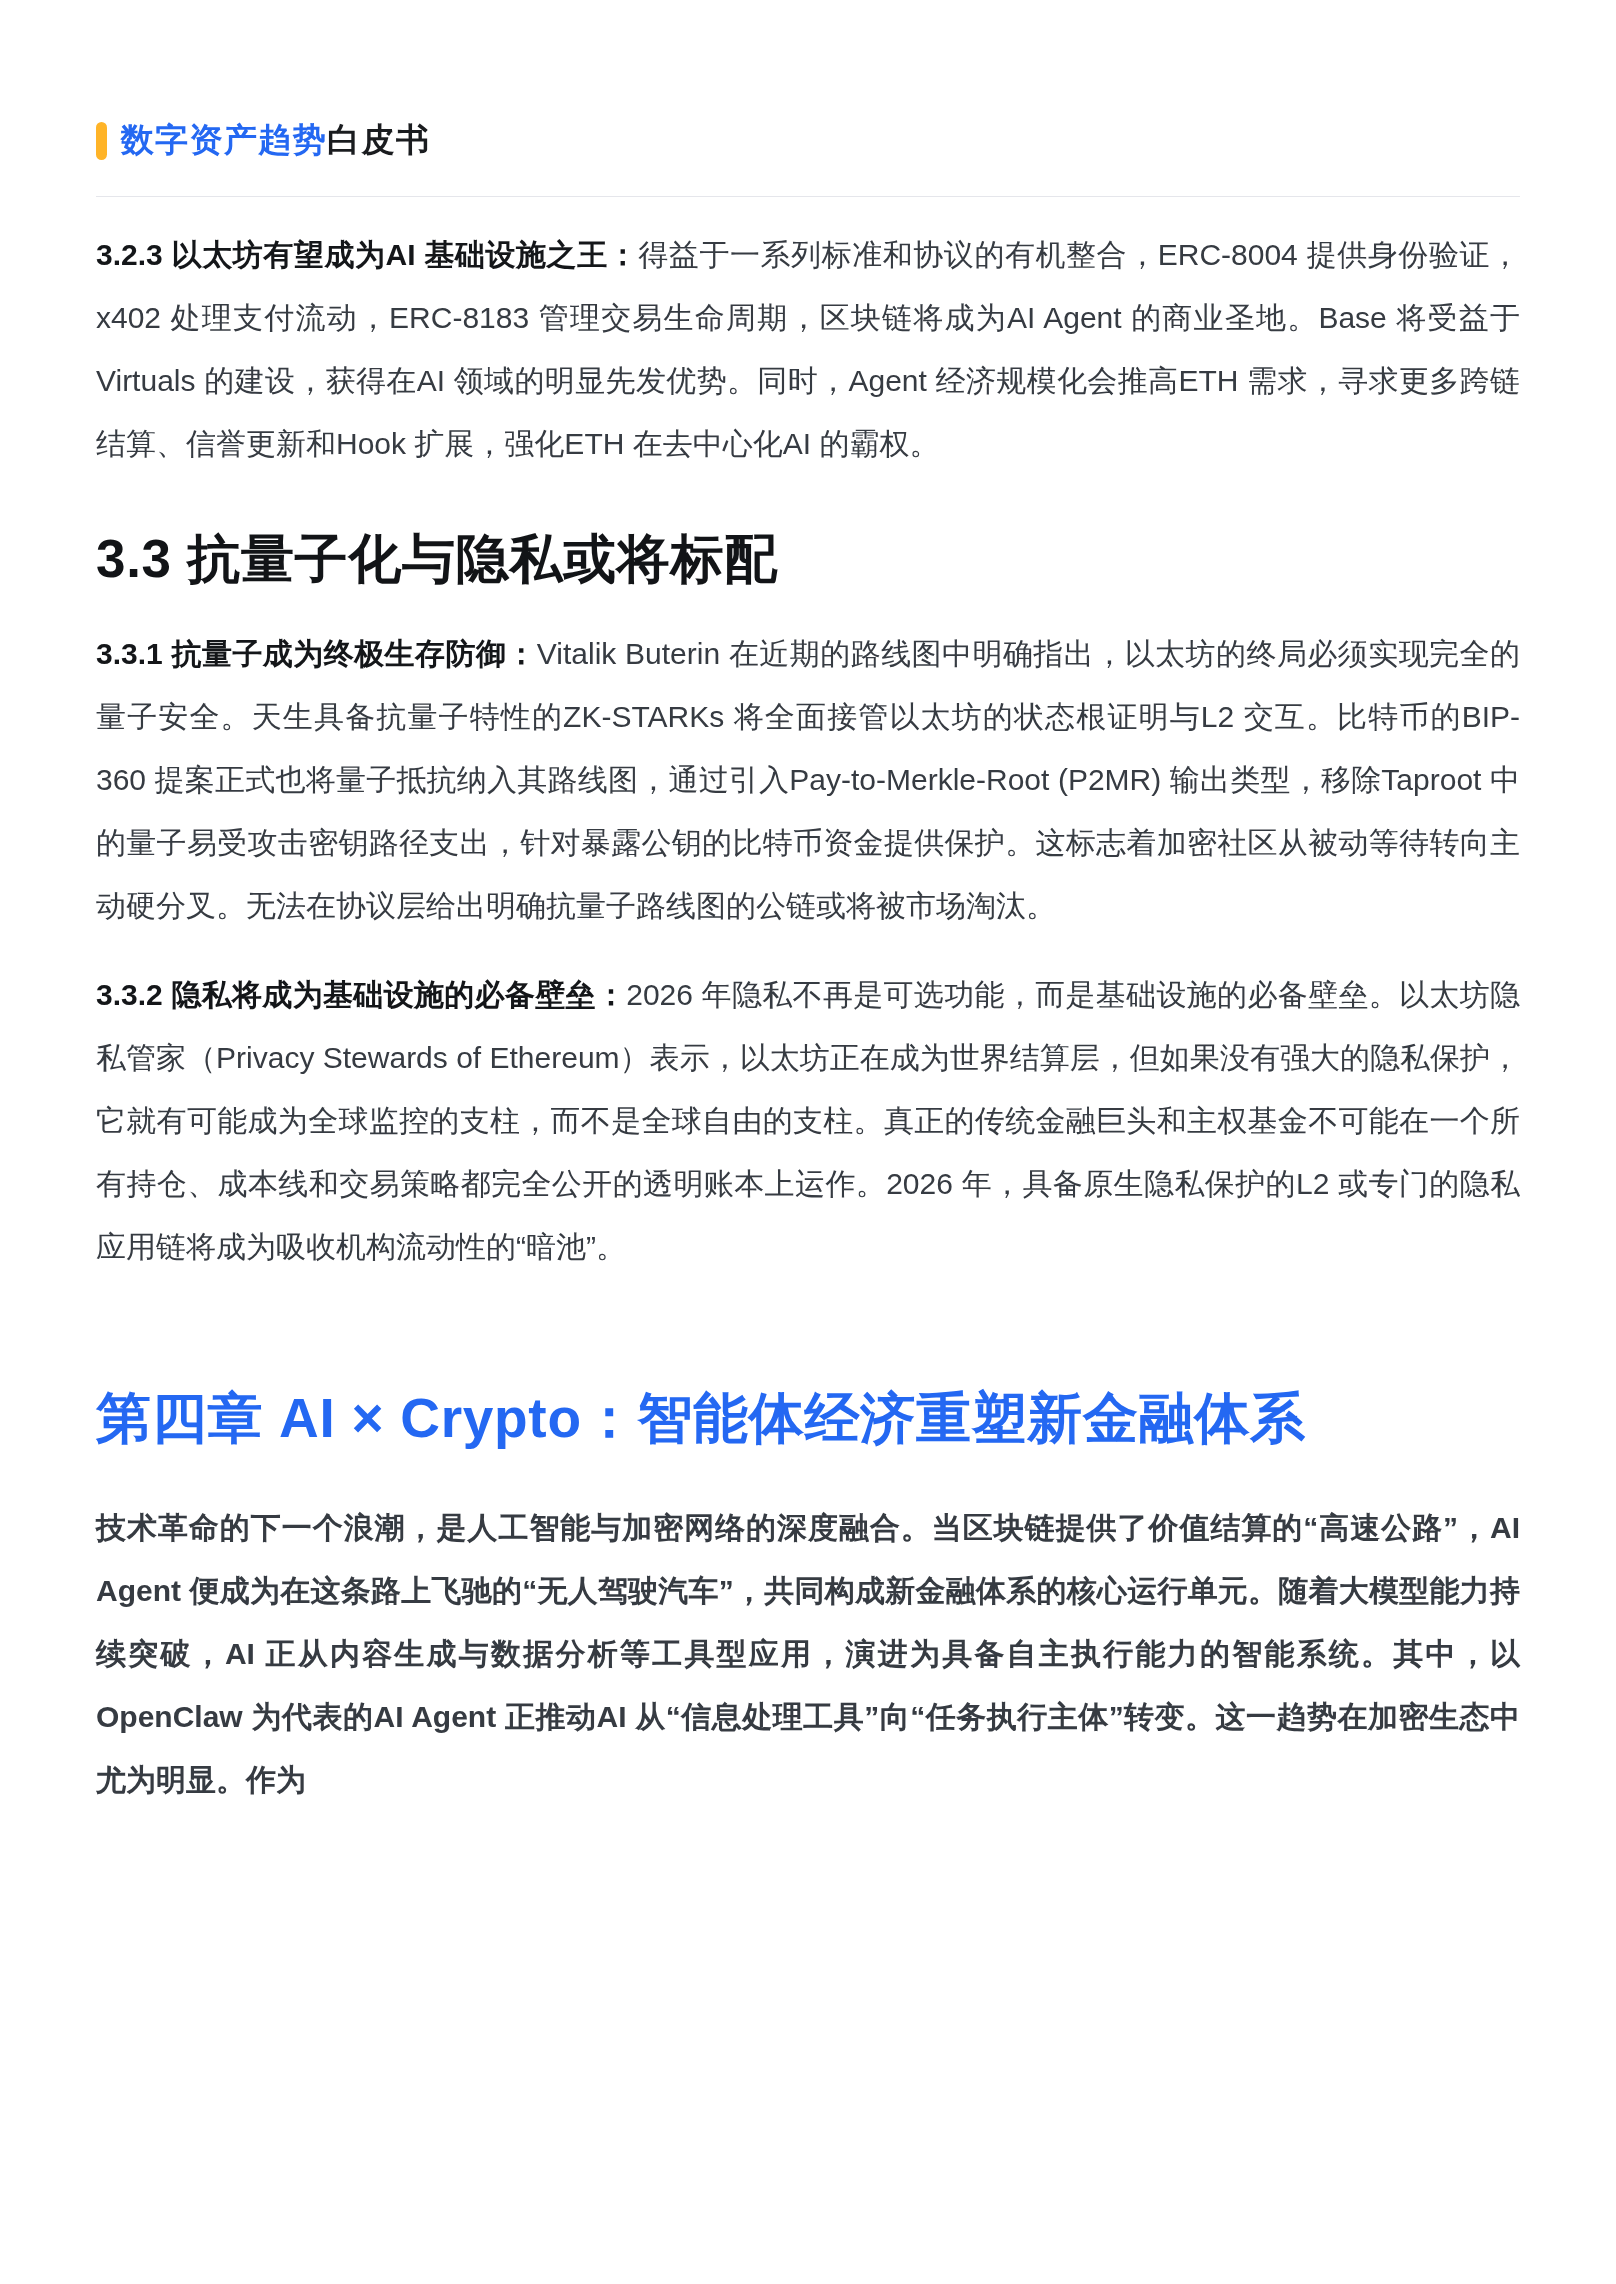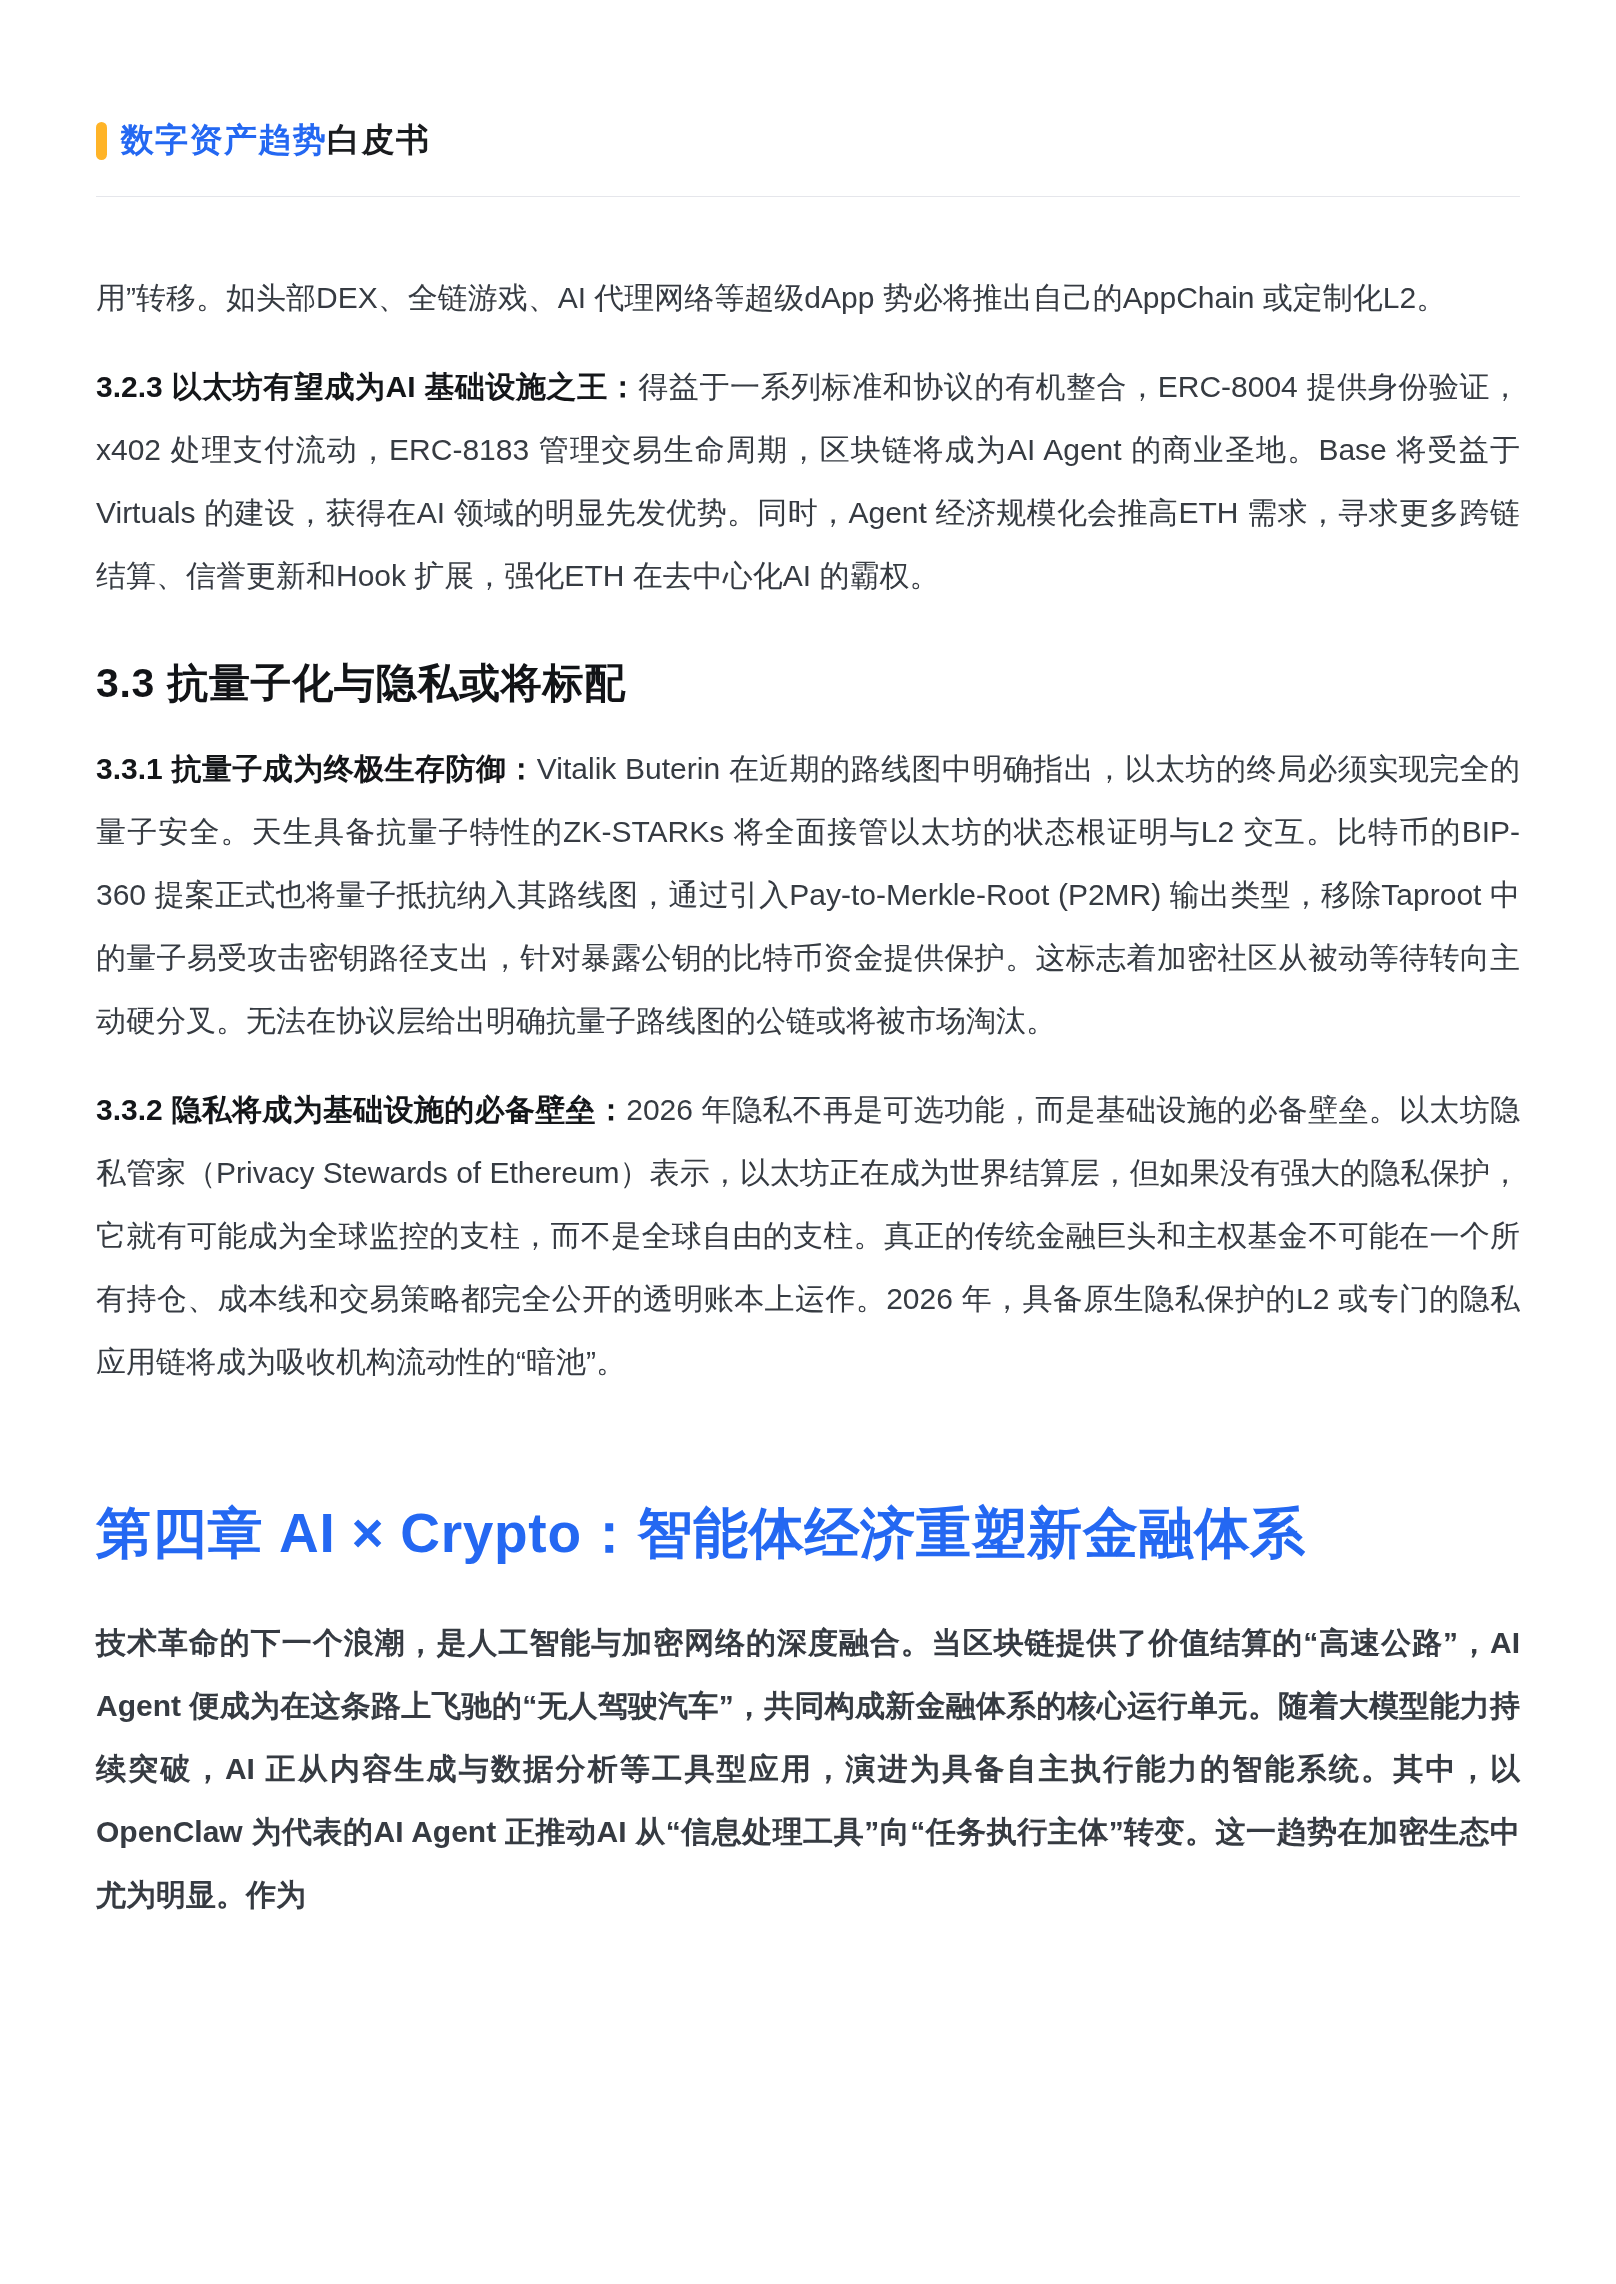--- a/index.html
+++ b/index.html
@@ -45,21 +45,21 @@
     text-align: justify;
     margin-top: 26px;
   }
   .body-para.first { margin-top: 69px; }
   .lead {
     font-weight: 700;
     color: #141619;
     margin-top: 42px;
   }
   .section-heading {
-    font-size: 41px;
+    font-size: 53px;
     font-weight: 700;
     color: #121417;
     margin-top: 49px;
     letter-spacing: 0.7px;
   }
   .chapter-heading {
     font-size: 55px;
     font-weight: 700;
     color: #2468F2;
     margin-top: 104px;
@@ -73,21 +73,20 @@
 
 <div class="page">
 
   <div class="header">
     <div class="accent-bar"></div>
     <div class="page-title"><span class="hl">数字资产趋势</span><span>白皮书</span></div>
   </div>
 
   <div class="divider"></div>
 
-  <p class="body-para first"><span>用”转移。如头部DEX、全链游戏、AI 代理网络等超级dApp 势必将推出自己的AppChain 或定制化L2。</span></p>
 
   <p class="body-para"><strong class="lead">3.2.3 以太坊有望成为AI 基础设施之王：</strong><span>得益于一系列标准和协议的有机整合，ERC-8004 提供身份验证，x402 处理支付流动，ERC-8183 管理交易生命周期，区块链将成为AI Agent 的商业圣地。Base 将受益于Virtuals 的建设，获得在AI 领域的明显先发优势。同时，Agent 经济规模化会推高ETH 需求，寻求更多跨链结算、信誉更新和Hook 扩展，强化ETH 在去中心化AI 的霸权。</span></p>
 
   <h2 class="section-heading">3.3 抗量子化与隐私或将标配</h2>
 
   <p class="body-para"><strong class="lead">3.3.1 抗量子成为终极生存防御：</strong><span>Vitalik Buterin 在近期的路线图中明确指出，以太坊的终局必须实现完全的量子安全。天生具备抗量子特性的ZK-STARKs 将全面接管以太坊的状态根证明与L2 交互。比特币的BIP-360 提案正式也将量子抵抗纳入其路线图，通过引入Pay-to-Merkle-Root (P2MR) 输出类型，移除Taproot 中的量子易受攻击密钥路径支出，针对暴露公钥的比特币资金提供保护。这标志着加密社区从被动等待转向主动硬分叉。无法在协议层给出明确抗量子路线图的公链或将被市场淘汰。</span></p>
 
   <p class="body-para"><strong class="lead">3.3.2 隐私将成为基础设施的必备壁垒：</strong><span>2026 年隐私不再是可选功能，而是基础设施的必备壁垒。以太坊隐私管家（Privacy Stewards of Ethereum）表示，以太坊正在成为世界结算层，但如果没有强大的隐私保护，它就有可能成为全球监控的支柱，而不是全球自由的支柱。真正的传统金融巨头和主权基金不可能在一个所有持仓、成本线和交易策略都完全公开的透明账本上运作。2026 年，具备原生隐私保护的L2 或专门的隐私应用链将成为吸收机构流动性的“暗池”。</span></p>
 
   <h1 class="chapter-heading">第四章 AI × Crypto：智能体经济重塑新金融体系</h1>

